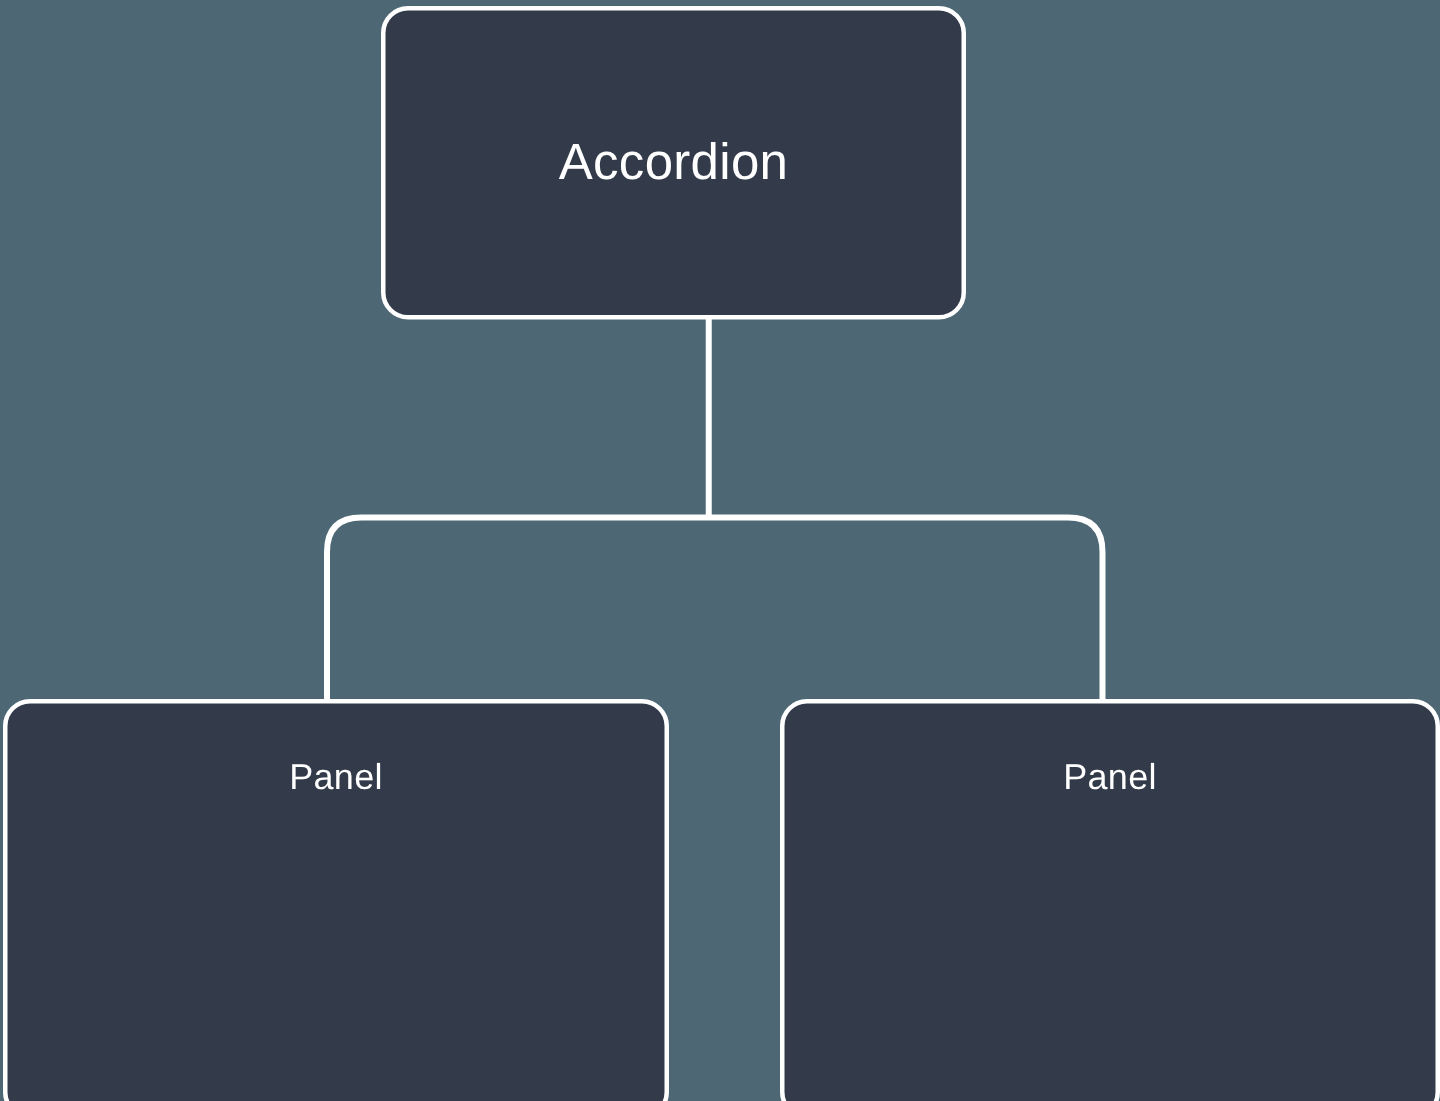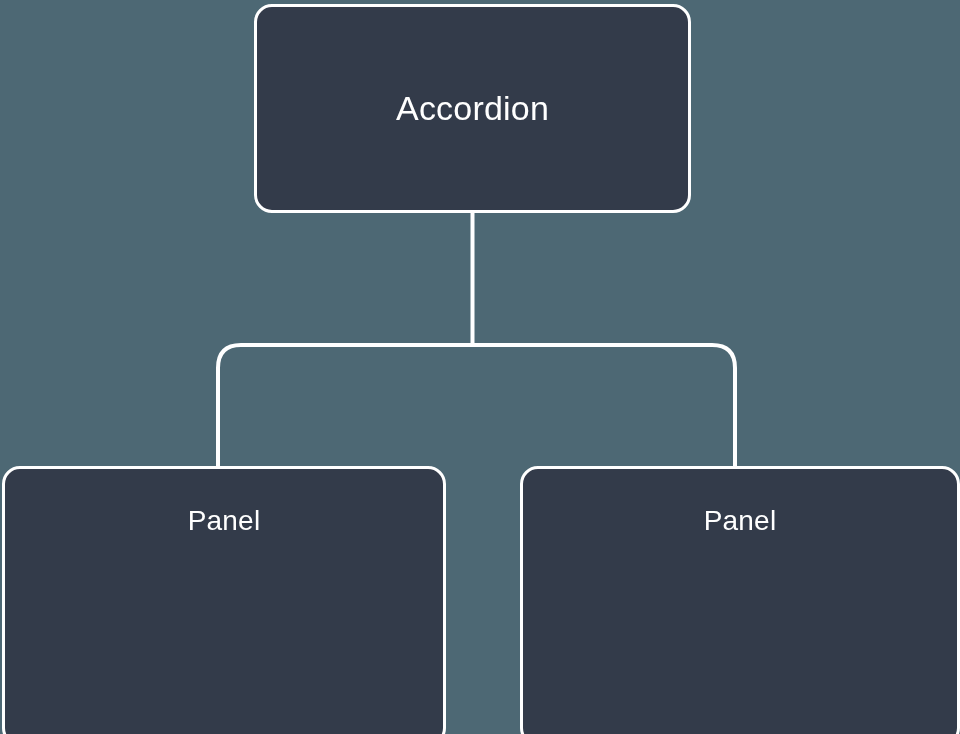--- a/index.html
+++ b/index.html
@@ -41,21 +41,21 @@
     color: #ffffff;
     text-align: center;
     font-weight: 400;
     letter-spacing: 0.2px;
     white-space: nowrap;
   }
 
   #card-accordion {
     left: 254px;
     top: 4px;
-    width: 437px;
+    width: 390px;
     height: 209px;
     display: flex;
     align-items: center;
     justify-content: center;
   }
   #card-accordion .card-title {
     font-size: 34px;
   }
 
   .panel-card {
@@ -66,21 +66,21 @@
   }
   #card-panel-left {
     left: 2px;
     width: 444px;
   }
   #card-panel-right {
     left: 520px;
     width: 440px;
   }
   .panel-card .card-title {
-    font-size: 28px;
+    font-size: 24px;
     line-height: 1;
   }
 </style>
 </head>
 <body>
 
 <div id="stage">
 
   <svg id="connectors" viewBox="0 0 960 734" width="960" height="734" fill="none">
 

